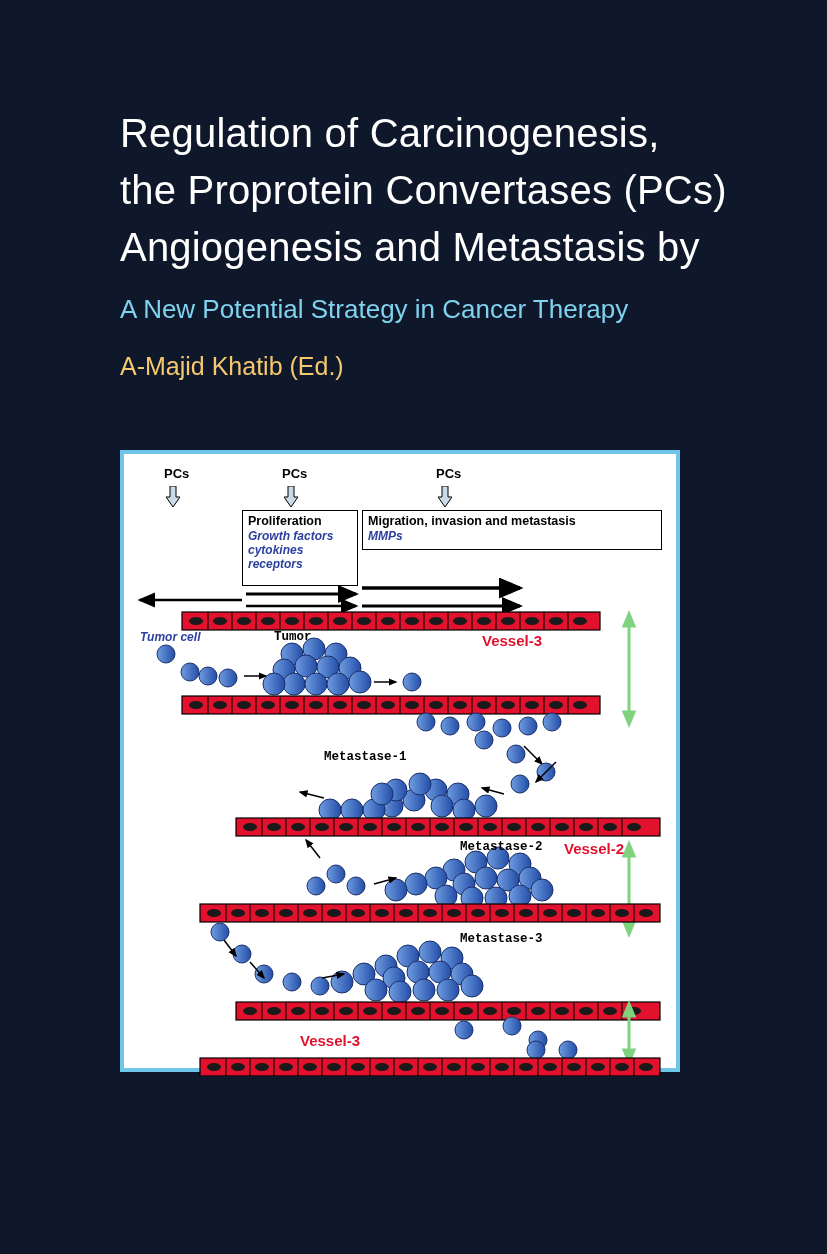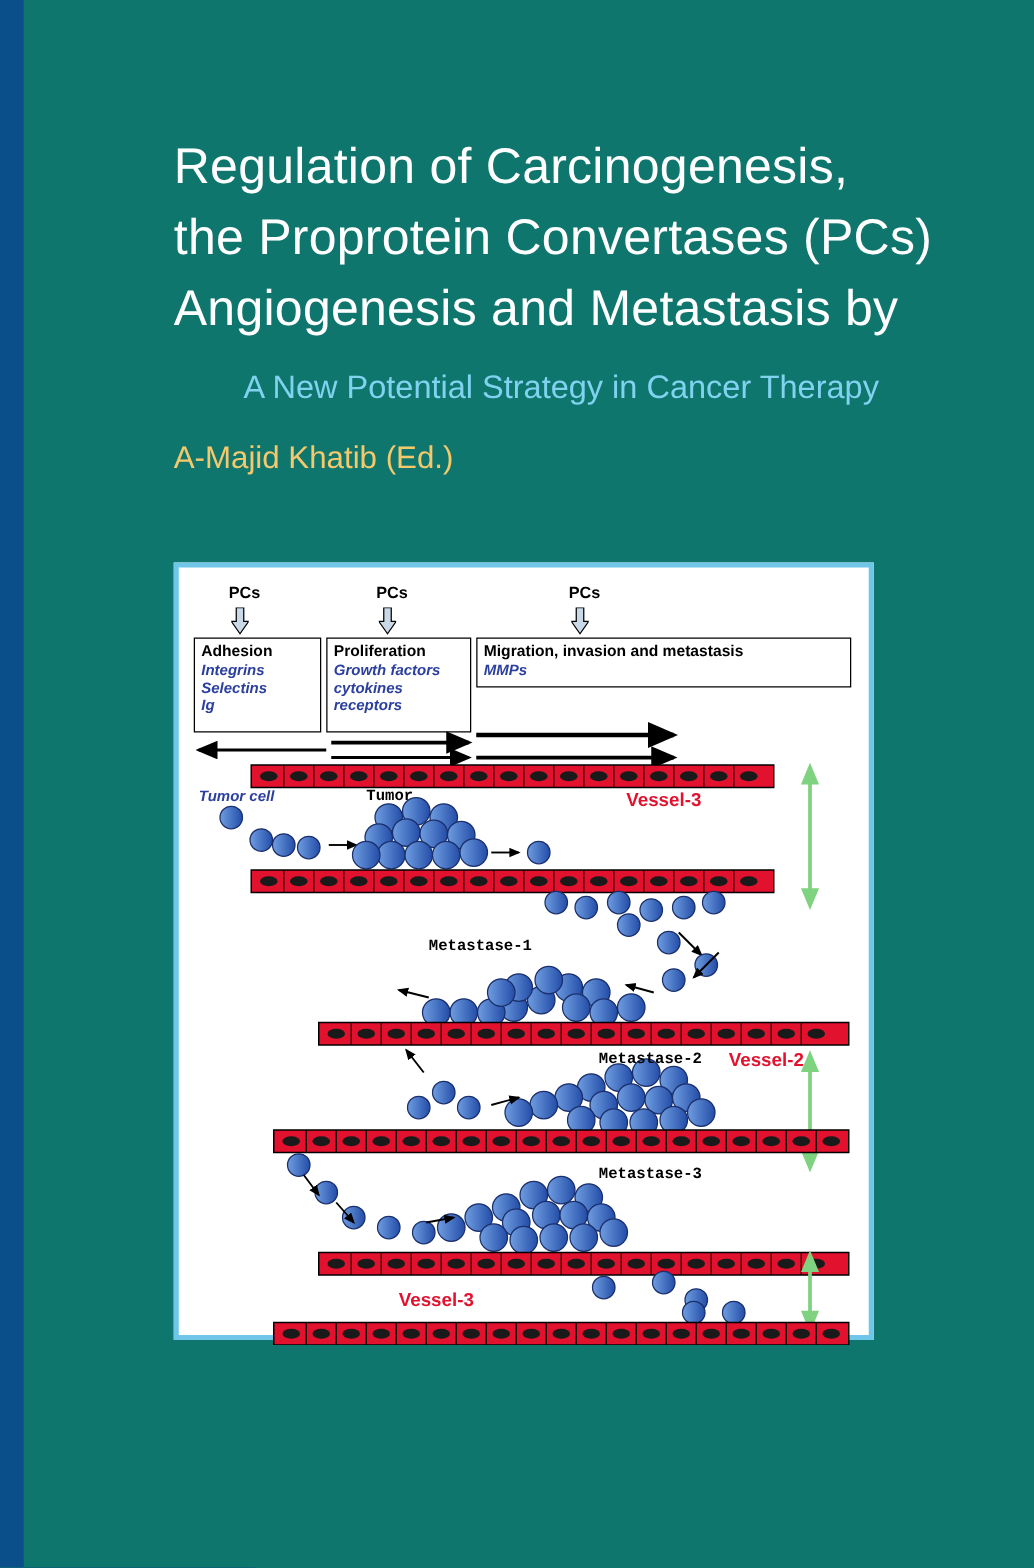--- a/index.html
+++ b/index.html
@@ -5,42 +5,40 @@
   html,body{margin:0;padding:0;}
   body{
     width:827px;height:1254px;
     background:#0b4f8a;
     font-family:"Liberation Sans", sans-serif;
     overflow:hidden;
     position:relative;
   }
   .cover{
     position:absolute;inset:0;
-    background:#0f766e;
-    margin-left:19px;
+    background:#0f172a;
   }
   .title-block{
     position:absolute;
     left:120px; top:105px; width:620px;
   }
   .title-line{
     color:#ffffff;
     font-size:40px;
     line-height:57px;
     font-weight:400;
     letter-spacing:0.2px;
     white-space:nowrap;
   }
   .subtitle{
     color:#7fd3ef;
     font-size:26px;
     line-height:34px;
     margin-top:16px;
     font-weight:400;
-    text-align:center;
   }
   .editor{
     color:#f5c96b;
     font-size:25px;
     line-height:32px;
     margin-top:24px;
     font-weight:400;
   }
 
   
@@ -128,26 +126,20 @@
       <svg class="pcs-arrow" style="left:42px;top:32px;" viewBox="0 0 14 22">
         <polygon points="4,0 10,0 10,11 14,11 7,21 0,11 4,11" fill="#c9d9e8" stroke="#000" stroke-width="1"></polygon>
       </svg>
       <svg class="pcs-arrow" style="left:160px;top:32px;" viewBox="0 0 14 22">
         <polygon points="4,0 10,0 10,11 14,11 7,21 0,11 4,11" fill="#c9d9e8" stroke="#000" stroke-width="1"></polygon>
       </svg>
       <svg class="pcs-arrow" style="left:314px;top:32px;" viewBox="0 0 14 22">
         <polygon points="4,0 10,0 10,11 14,11 7,21 0,11 4,11" fill="#c9d9e8" stroke="#000" stroke-width="1"></polygon>
       </svg>
 
-      <div class="box" style="left:12px;top:56px;width:102px;height:76px;">
-        <div class="bhead">Adhesion</div>
-        <div class="bitem">Integrins</div>
-        <div class="bitem">Selectins</div>
-        <div class="bitem">Ig</div>
-      </div>
 
       <div class="box" style="left:238px;top:56px;width:300px;height:40px;">
         <div class="bhead">Migration, invasion and metastasis</div>
         <div class="bitem">MMPs</div>
       </div>
 
       <div class="box" style="left:118px;top:56px;width:116px;height:76px;">
         <div class="bhead">Proliferation</div>
         <div class="bitem">Growth factors</div>
         <div class="bitem">cytokines</div>

